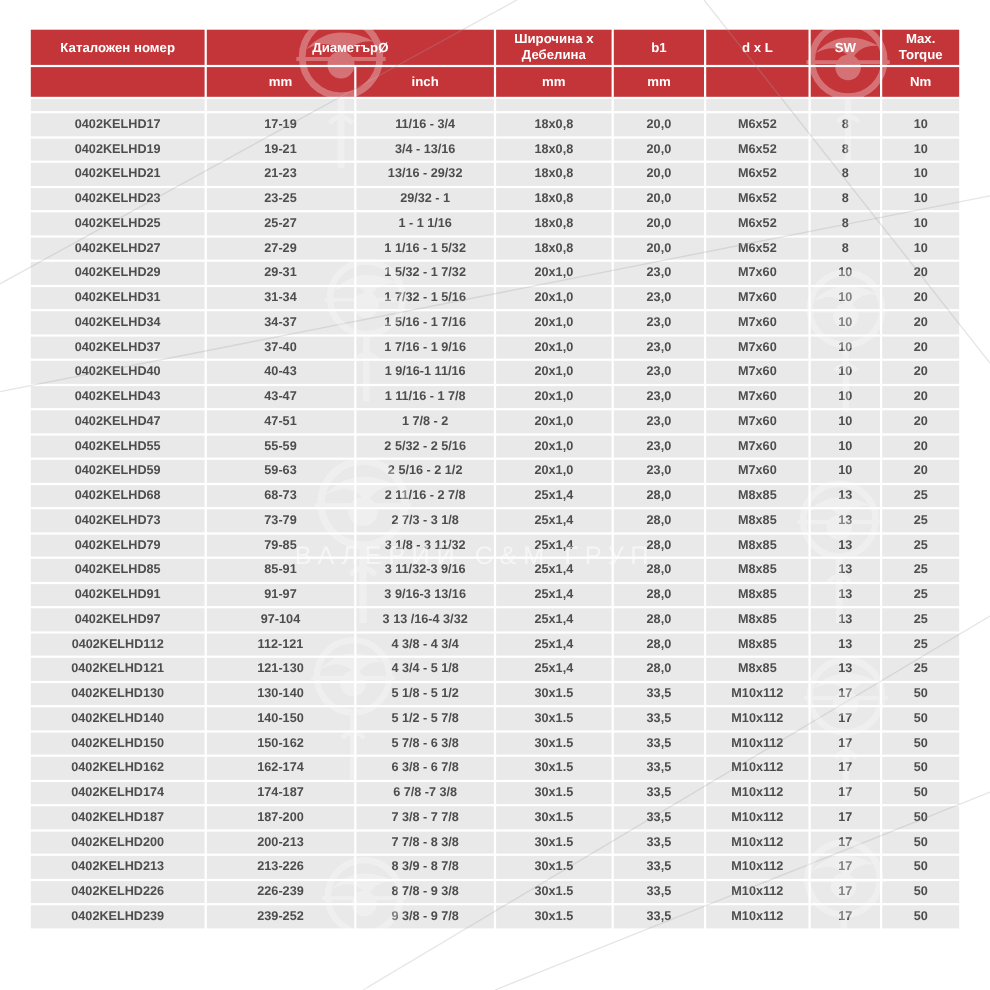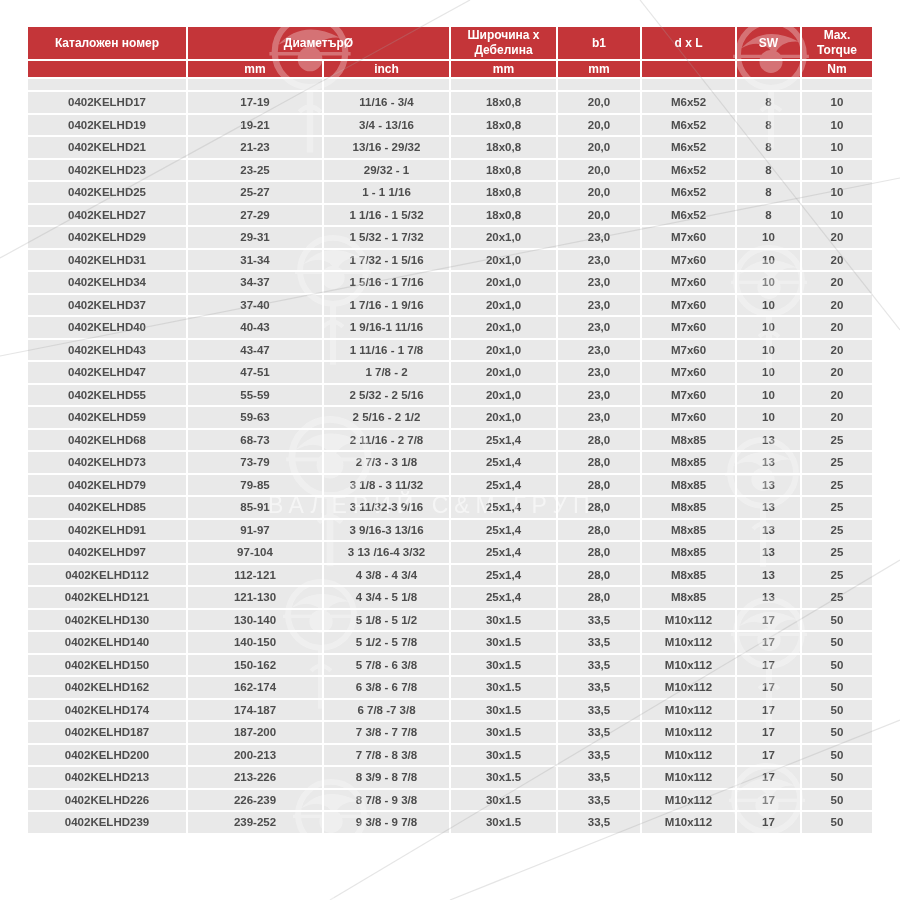--- a/index.html
+++ b/index.html
@@ -22,21 +22,21 @@
     background:#c43539;
     color:#ffffff;
     font-size:12px;
     font-weight:bold;
     text-align:center;
     vertical-align:middle;
     padding:0 2px;
     line-height:1.25;
   }
   .th-main{height:32px;}
-  .th-unit{height:16px;}
+  .th-unit{height:27px;}
   .spec-table td{
     background:#e9e9e9;
     color:#4d4d4d;
     font-size:11.5px;
     font-weight:bold;
     text-align:center;
     vertical-align:middle;
     height:20.5px;
     padding:0 2px;
     white-space:nowrap;

